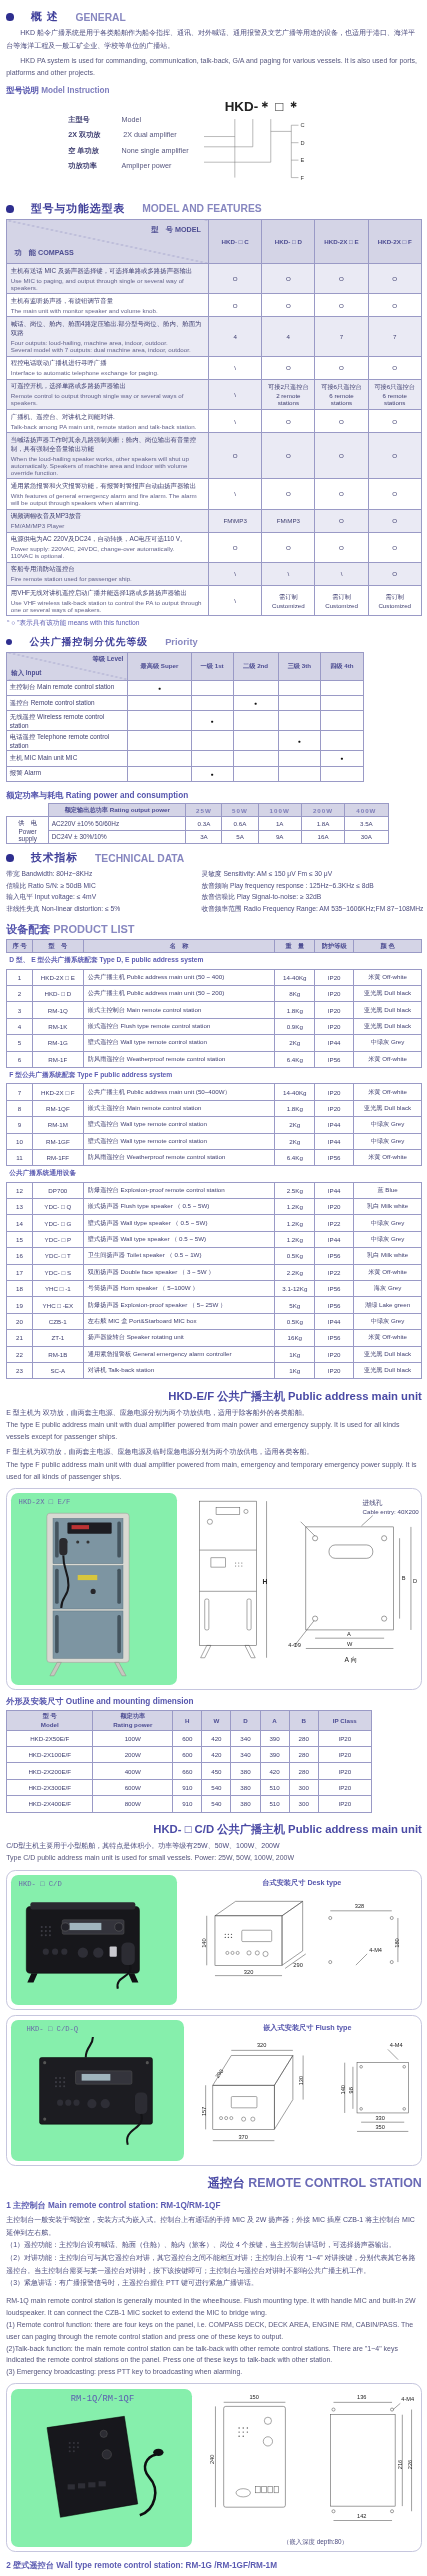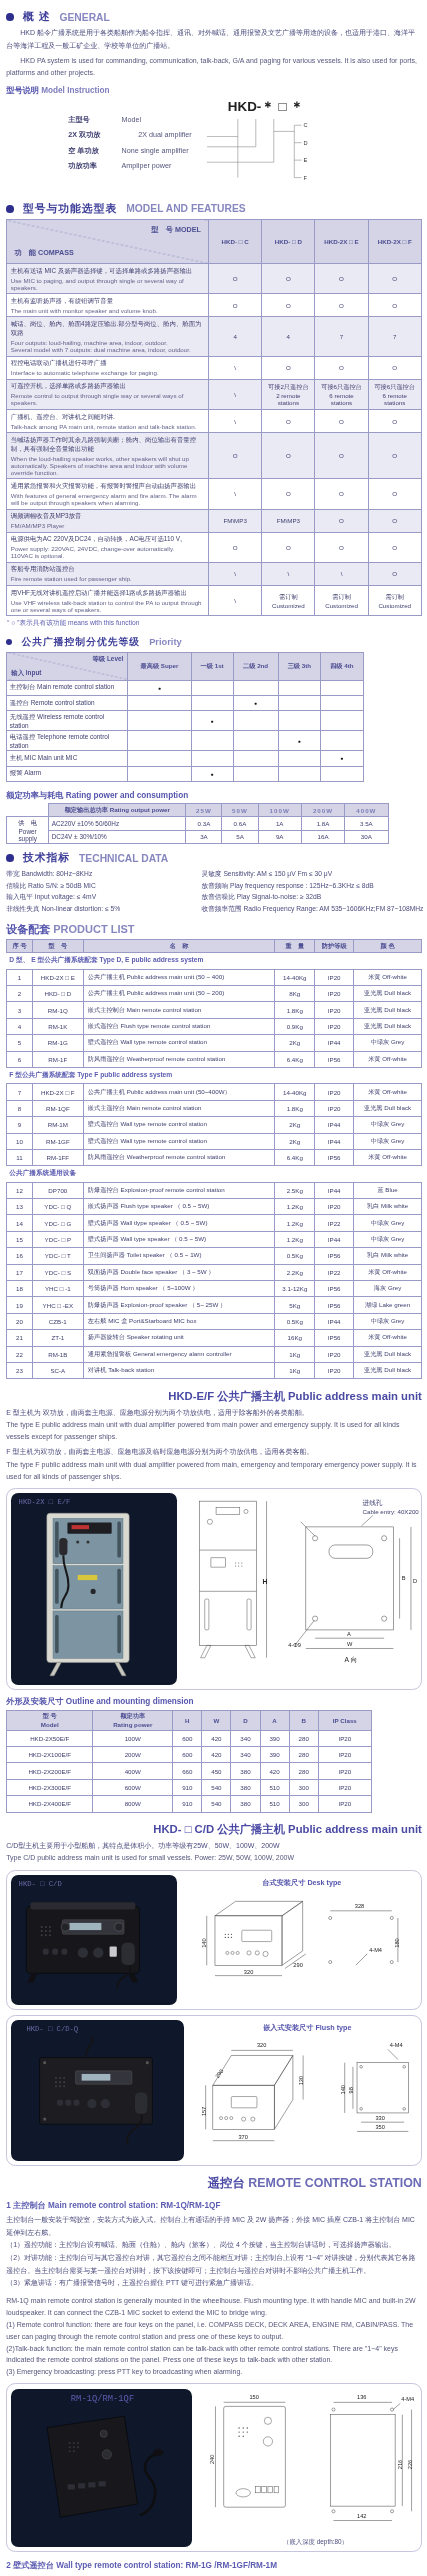--- a/index.html
+++ b/index.html
@@ -1,19 +1,19 @@
 <!DOCTYPE html>
 <html style="font-size:8.2px"><head>
 <meta charset="utf-8">
 <style>
   html,body{margin:0;padding:0;background:#ffffff;}
   body{width:428px;font-family:"Liberation Sans","DejaVu Sans",sans-serif;color:#4b4b7e;}
   .page{padding:3.1px 6.2px 10.3px 6.2px;}
   
-  .sec{display:flex;align-items:center;gap:9px;margin:7.2px 0 3.1px 0;}
+  .sec{display:flex;align-items:center;gap:17px;margin:7.2px 0 3.1px 0;}
   .sec .dot{width:7.7px;height:7.7px;border-radius:50%;background:#2e2e8f;flex:0 0 auto;}
   .sec .zh{font-size:10.8px;font-weight:bold;color:#3f3f9a;letter-spacing:1px;}
   .sec .en{font-size:10.3px;font-weight:bold;color:#8787c0;}
   .sub{font-size:8.2px;font-weight:bold;color:#5555ad;margin:6.2px 0 2.1px 0;}
   .bigsub{font-size:11.3px;font-weight:bold;color:#4a4aa5;margin:9.3px 0 3.1px 0;text-align:right;}
   .numhead{font-size:8.2px;font-weight:bold;color:#5c5cb2;margin:8.2px 0 3.1px 0;}
   .zhtext{font-size:7px;line-height:1.8;color:#4b4b7e;}
   .entext{font-size:7px;line-height:1.7;color:#55557d;}
   .indent{ text-indent:2em;}
   
@@ -42,21 +42,21 @@
   .rating .r-label{text-align:left;font-size:6.4px;}
   .tech{display:grid;grid-template-columns:46% 54%;gap:1px 4.1px;margin-top:2.1px;}
   .tech .ti{font-size:6.7px;color:#4b4b7e;line-height:1.7;}
   .prod td{text-align:center;color:#3e3e70;height:12.4px;}
   .prod td.pname{text-align:left;padding-left:4.1px;}
   .prod .grouprow td{border-left:none;border-right:none;background:#fff;color:#5c5cb2;font-weight:bold;text-align:left;font-size:6.7px;}
   .outline td{text-align:center;height:12.4px;color:#3e3e70;}
   .outline th{white-space:pre-line;}
   
   .panel{border:0.5px solid #c6c6de;border-radius:9.3px;margin:5.2px 0;display:flex;gap:7.2px;padding:4.1px;background:#fff;align-items:flex-start;}
-  .photo-box{background:#0f172a;border-radius:7.2px;padding:4.1px 5.2px;flex:0 0 auto;}
+  .photo-box{background:#86efac;border-radius:7.2px;padding:4.1px 5.2px;flex:0 0 auto;}
   .pb-label{font-size:7.2px;color:#6a6aa8;margin:1px 0 3.1px 2.1px;font-family:"Liberation Mono","DejaVu Sans Mono",monospace;}
   .draw{flex:1 1 auto;padding-top:3.1px;text-align:center;}
   .draw-title{font-size:7.2px;font-weight:bold;color:#5555ad;margin:0 0 2.1px 3.1px;}
   .note{font-size:6.4px;color:#4b4b7e;margin:2.1px 0 0 4.1px;}
   svg text{font-size:11px;fill:#333;}
   svg text.dim{font-size:11px;fill:#222;}
   svg text.lbl{font-size:11px;fill:#4b4b7e;}
   svg text.big{font-size:20px;font-weight:bold;fill:#222;}
 </style>
 </head>
@@ -73,21 +73,21 @@
   <div class="entext indent" style="margin-top:2.1px;">HKD PA system is used for commanding, communication, talk-back, G/A and paging for various vessels. It is also used for ports, platforms and other projects.</div>
 
   <div class="sub"><span>型号说明</span>
     <span style="font-weight:bold;color:#7d7dbd;">Model Instruction</span></div>
   <div style="display:flex;align-items:flex-start;">
     <div id="mi-rows" style="margin-left:62px;margin-top:17.5px;">
         <div style="display:flex;gap:9.3px;font-size:7.2px;margin-bottom:5.2px;">
           <span style="color:#3e3e70;font-weight:bold;min-width:44px;">主型号</span>
           <span style="color:#55557d;">Model</span>
         </div>
-        <div style="display:flex;gap:26px;font-size:7.2px;margin-bottom:5.2px;">
+        <div style="display:flex;gap:11px;font-size:7.2px;margin-bottom:5.2px;">
           <span style="color:#3e3e70;font-weight:bold;min-width:44px;">2X 双功放</span>
           <span style="color:#55557d;">2X  dual amplifier</span>
         </div>
         <div style="display:flex;gap:9.3px;font-size:7.2px;margin-bottom:5.2px;">
           <span style="color:#3e3e70;font-weight:bold;min-width:44px;">空  单功放</span>
           <span style="color:#55557d;">None  single amplifier</span>
         </div>
         <div style="display:flex;gap:9.3px;font-size:7.2px;margin-bottom:5.2px;">
           <span style="color:#3e3e70;font-weight:bold;min-width:44px;">功放功率</span>
           <span style="color:#55557d;">Ampliper power</span>

